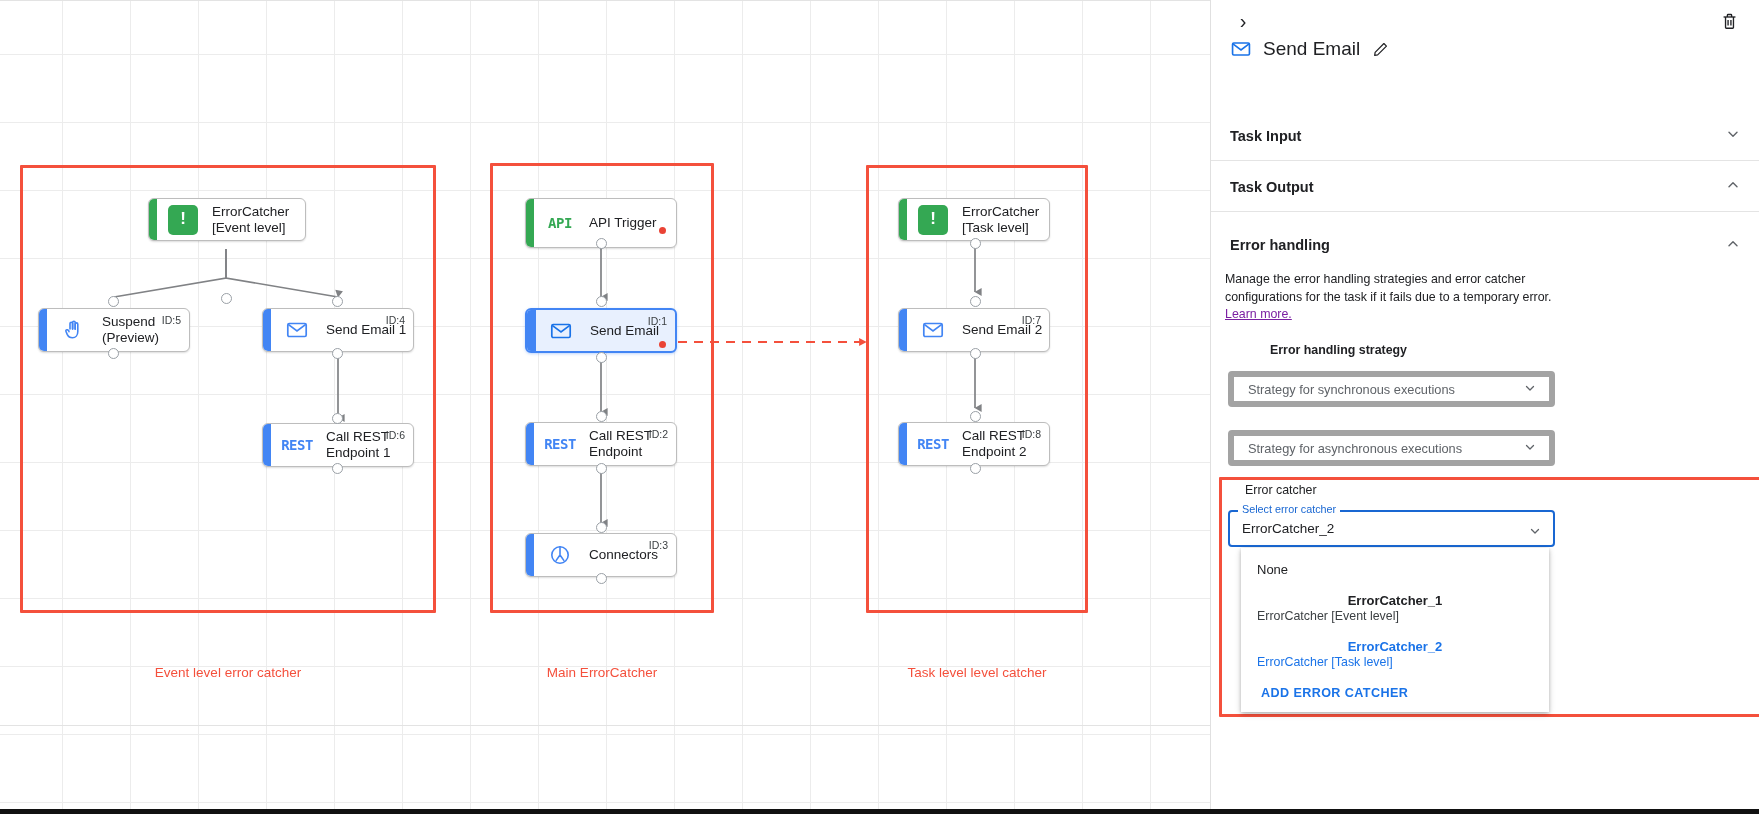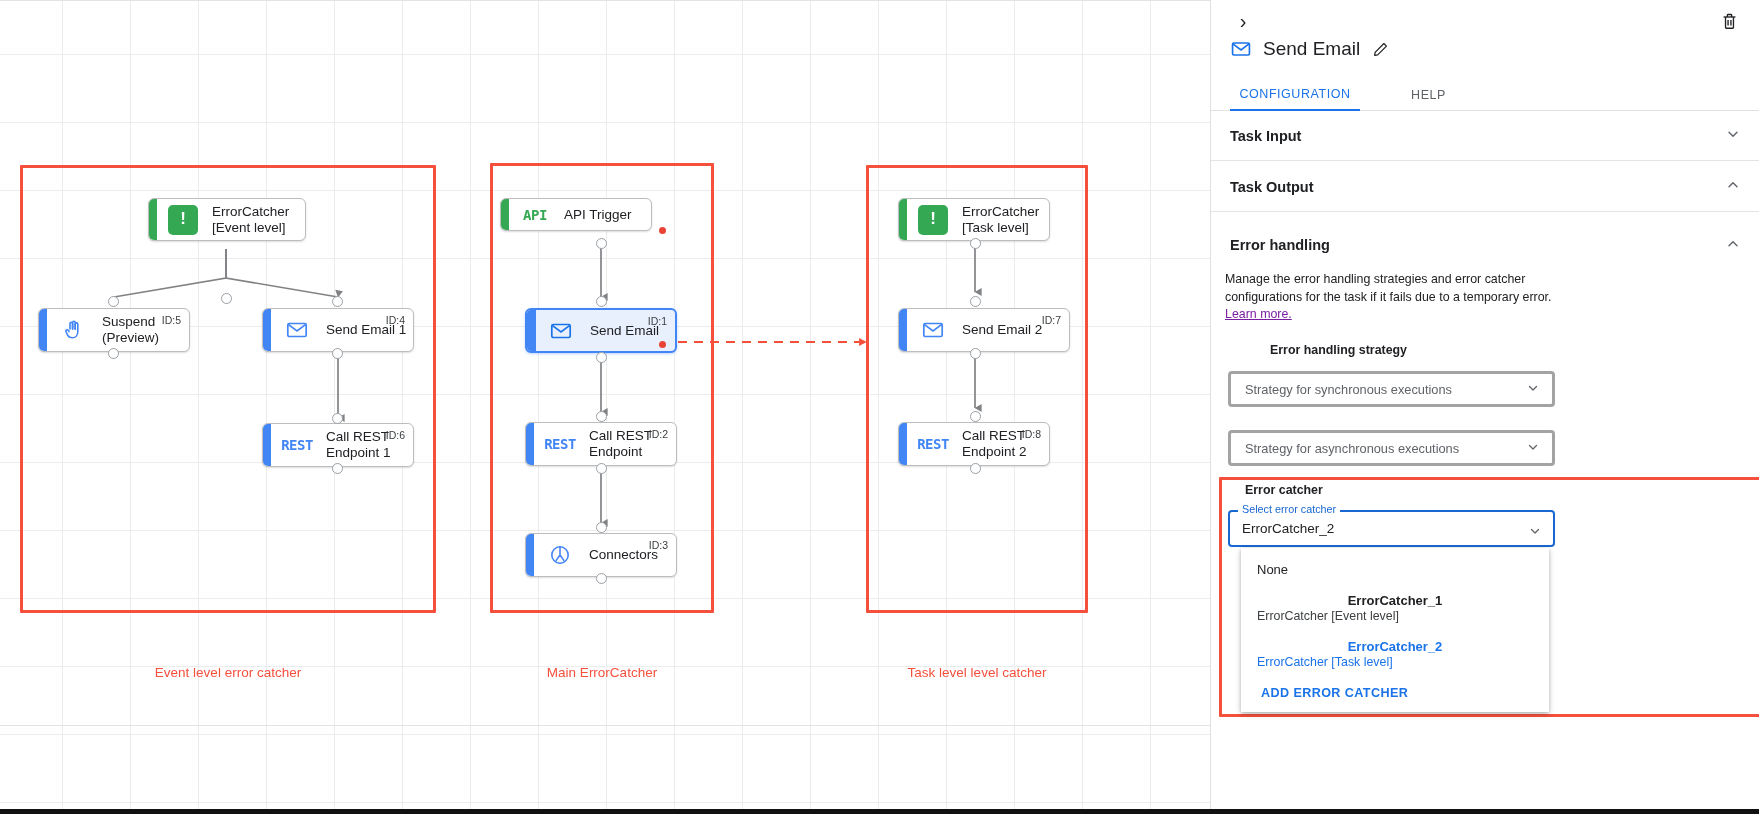--- a/index.html
+++ b/index.html
@@ -144,32 +144,32 @@
 
   .body-text{
     position:absolute;left:14px;width:330px;font-size:12.4px;color:#202124;line-height:1.43;
   }
   .learn{color:#7b1fa2;text-decoration:underline;cursor:pointer;}
 
   .field-label{position:absolute;left:14px;font-size:12.4px;color:#202124;font-weight:bold;}
 
   .select-box{
     position:absolute;left:17px;width:327px;height:36px;
-    border:3px solid #a3a3a3;border-radius:4px;background:#fff;
+    border:6px solid #a3a3a3;border-radius:4px;background:#fff;
     display:flex;align-items:center;cursor:pointer;
   }
   .select-text{margin-left:14px;font-size:12.8px;color:#5f6368;}
   .select-arrow{position:absolute;right:12px;color:#5f6368;font-size:10px;}
 
   
   #ec-box{
     position:absolute;left:8px;top:477px;width:548px;height:240px;
     border:3px solid #f4503c;border-radius:1px;
   }
-  #ec-label{position:absolute;left:14px;top:483px;font-size:12.4px;color:#202124;font-weight:bold;padding-left:20px;}
+  #ec-label{position:absolute;left:14px;top:483px;font-size:12.4px;color:#202124;font-weight:normal;padding-left:20px;}
 
   
   #ec-select{
     position:absolute;left:17px;top:510px;width:327px;height:37px;
     border:2px solid #1967d2;border-radius:4px;background:#fff;
   }
   #ec-select .val{position:absolute;left:12px;top:9px;font-size:13.5px;color:#202124;}
   #ec-select .arr{position:absolute;right:11px;top:12px;color:#5f6368;font-size:10px;}
   #ec-legend{
     position:absolute;left:27px;top:503px;background:#fff;padding:0 4px;
@@ -283,21 +283,21 @@
     <div class="node-ico">
       <span class="txt-ico txt-rest">REST</span>
     </div>
     <div class="node-title">Call REST
 Endpoint 1</div>
     <div class="node-id">ID:6</div>
   </div>
   <div class="port" style="left:332px;top:413px;"></div>
   <div class="port" style="left:332px;top:463px;"></div>
 
-  <div class="node green" style="left:500px;top:198px;width:152px;height:33px;">
+  <div class="node green" style="left:525px;top:198px;width:152px;height:50px;">
     <div class="accent"></div>
     <div class="node-ico">
       <span class="txt-ico txt-api">API</span>
     </div>
     <div class="node-title">API Trigger</div>
   </div>
   <div class="port" style="left:596px;top:238px;"></div>
   <div class="dot-red" style="left:659px;top:227px;"></div>
 
   <div class="node blue selected" style="left:525px;top:308px;width:152px;height:45px;">
@@ -346,21 +346,21 @@
     <div class="node-ico">
       <div class="sq-green">
           <span class="bang">!</span>
         </div>
     </div>
     <div class="node-title">ErrorCatcher
 [Task level]</div>
   </div>
   <div class="port" style="left:970px;top:238px;"></div>
 
-  <div class="node blue" style="left:898px;top:308px;width:172px;height:44px;">
+  <div class="node blue" style="left:898px;top:308px;width:152px;height:44px;">
     <div class="accent"></div>
     <div class="node-ico">
       <svg width="24" height="24" viewBox="0 0 24 24" fill="none" stroke="#4285f4" stroke-width="1.7">
         <rect x="2.8" y="5.5" width="18.4" height="13" rx="1.4"></rect>
         <path d="M3.2 6.4 12 13 20.8 6.4"></path>
       </svg>
     </div>
     <div class="node-title">Send Email 2</div>
     <div class="node-id">ID:7</div>
   </div>
@@ -401,24 +401,20 @@
       </span>
       <span class="title-text">Send Email</span>
       <span class="pencil">
         <svg width="17" height="17" viewBox="0 0 24 24" fill="none" stroke="#202124" stroke-width="1.7" stroke-linejoin="round">
           <path d="M16.8 3.6 20.4 7.2 8 19.6 3.8 20.2 4.4 16z"></path>
         </svg>
       </span>
     </div>
   </div>
 
-  <div class="tabs">
-    <div class="tab active" style="left:19px;width:130px;justify-content:center;">CONFIGURATION</div>
-    <div class="tab" style="left:175px;width:85px;justify-content:center;">HELP</div>
-  </div>
 
   <div class="acc-row" style="top:111px;">
     <span class="acc-title">Task Input</span>
     <span class="acc-chev">
       <svg width="16" height="16" viewBox="0 0 24 24" fill="none" stroke="#5f6368" stroke-width="2.1" stroke-linecap="round" stroke-linejoin="round">
           <path d="M6 9.5 12 15.5 18 9.5"></path>
         </svg>
     </span>
   </div>
 

